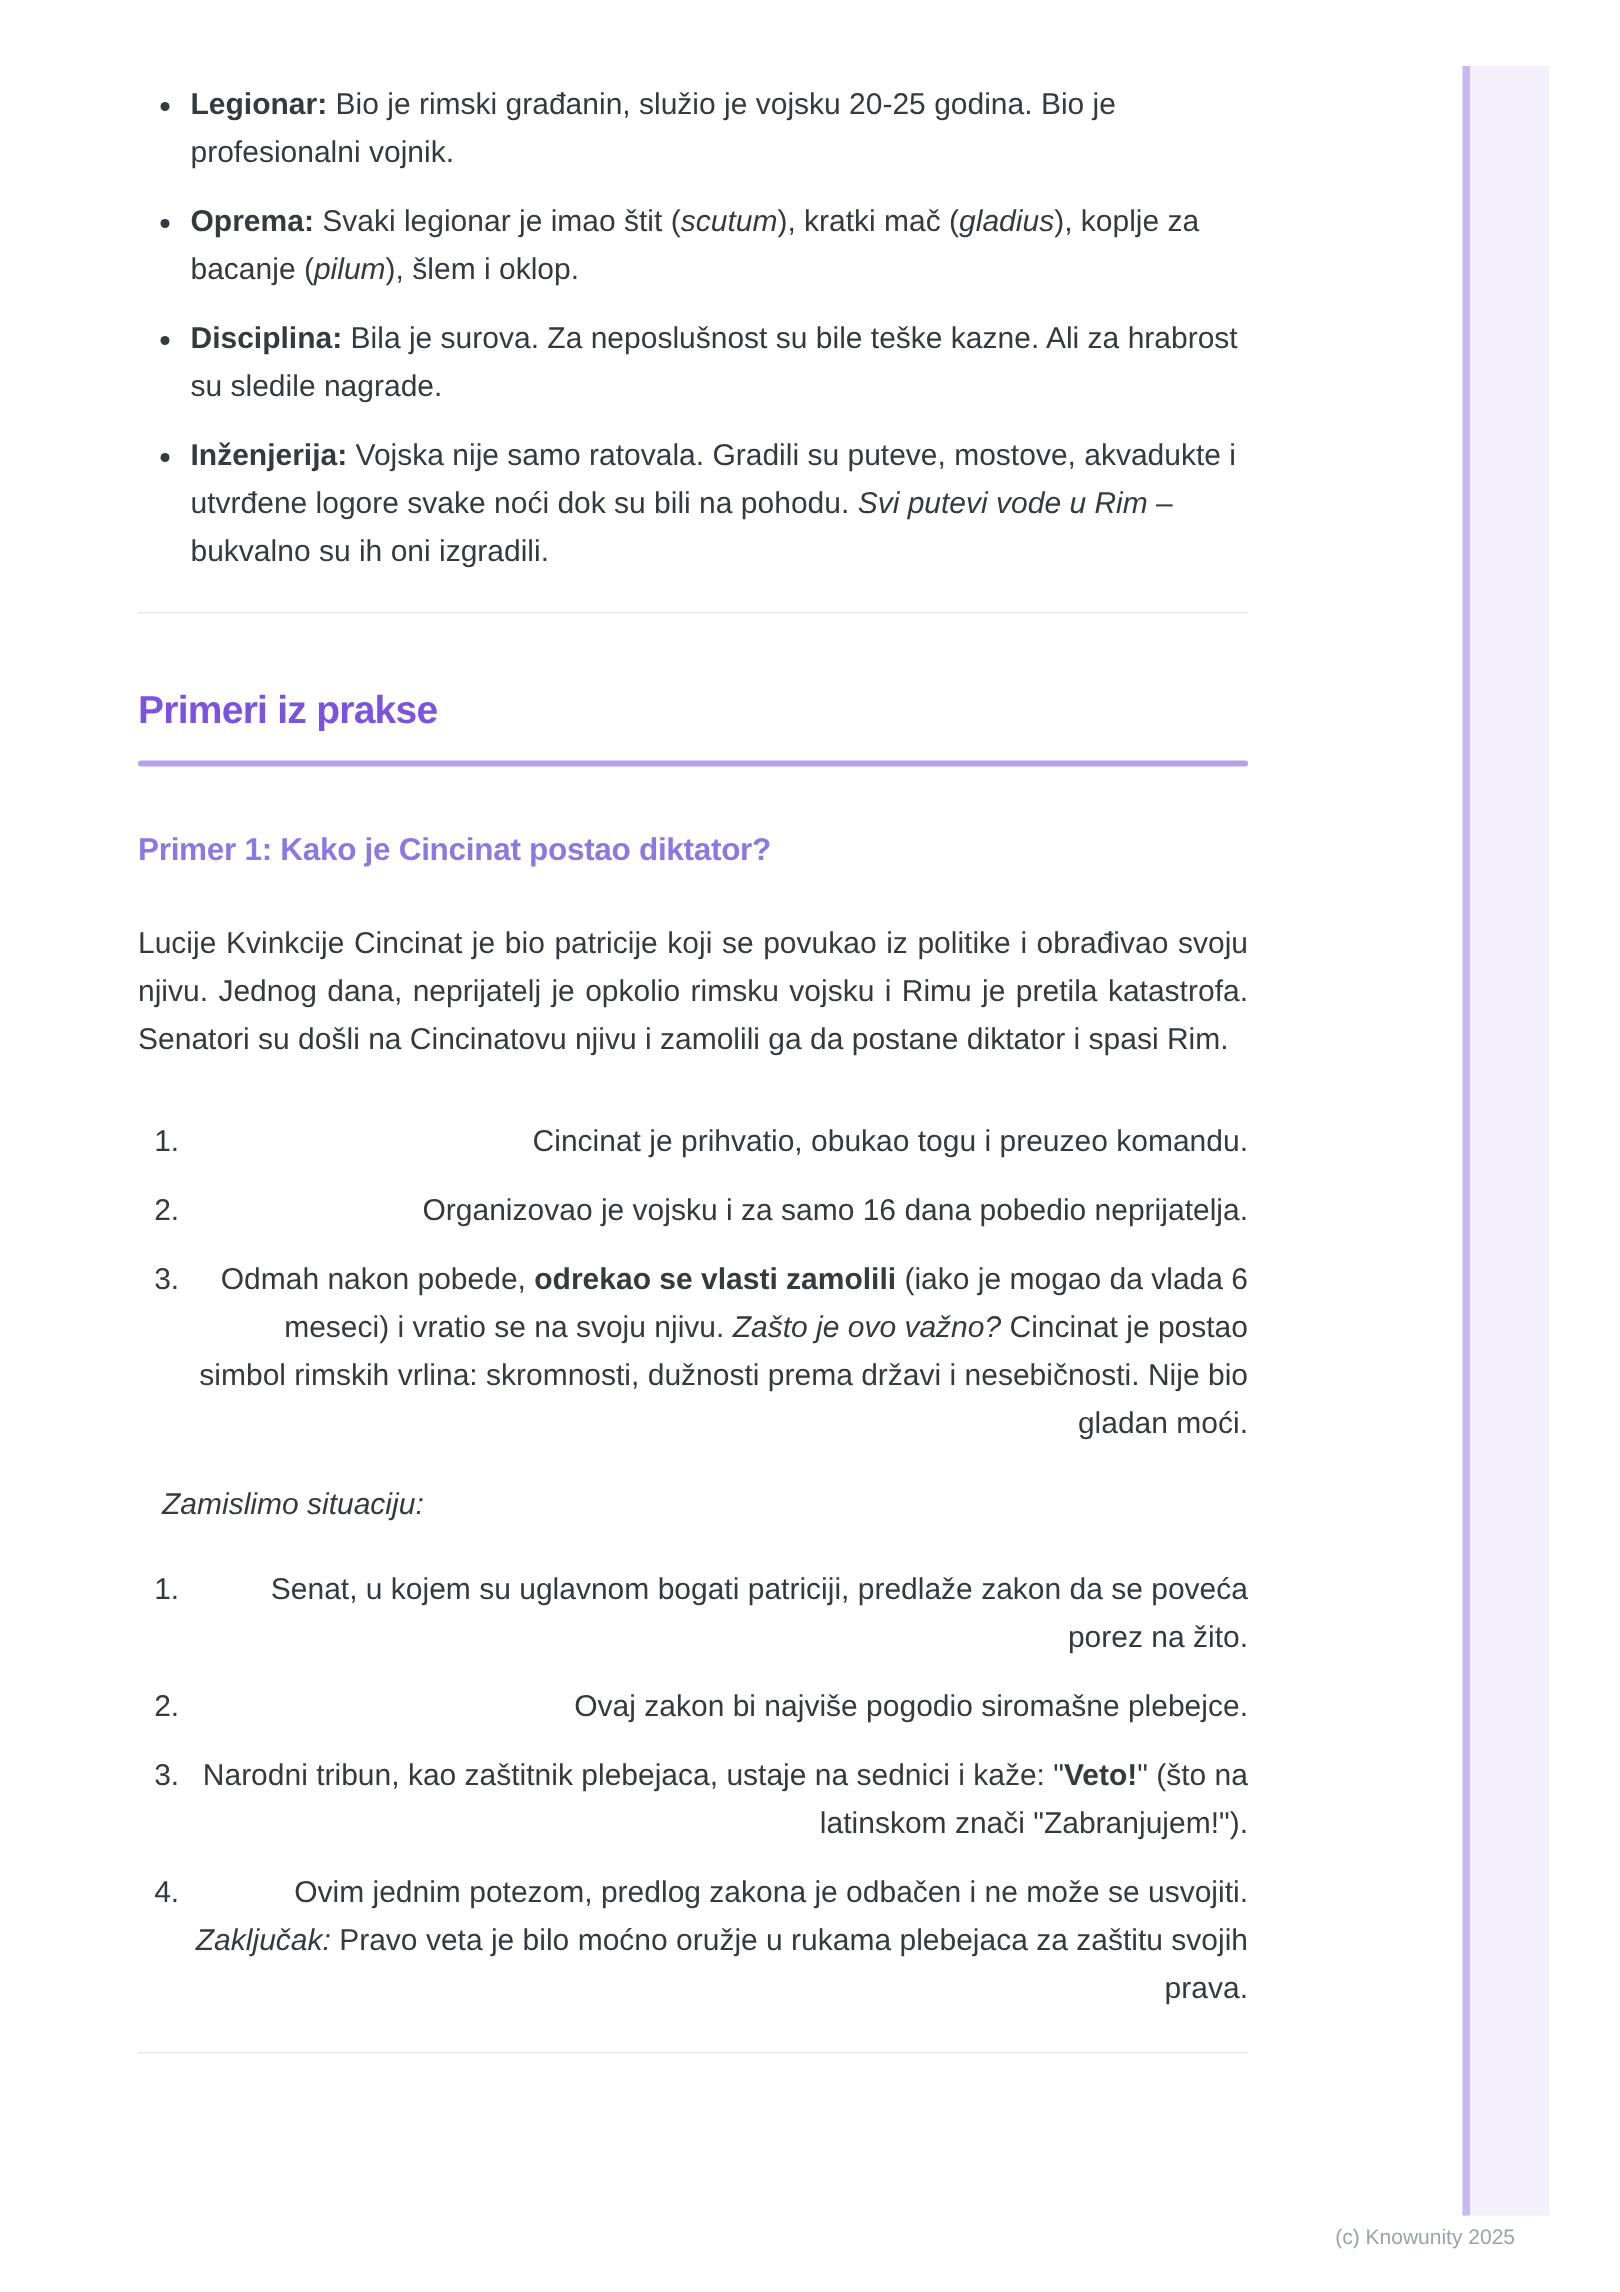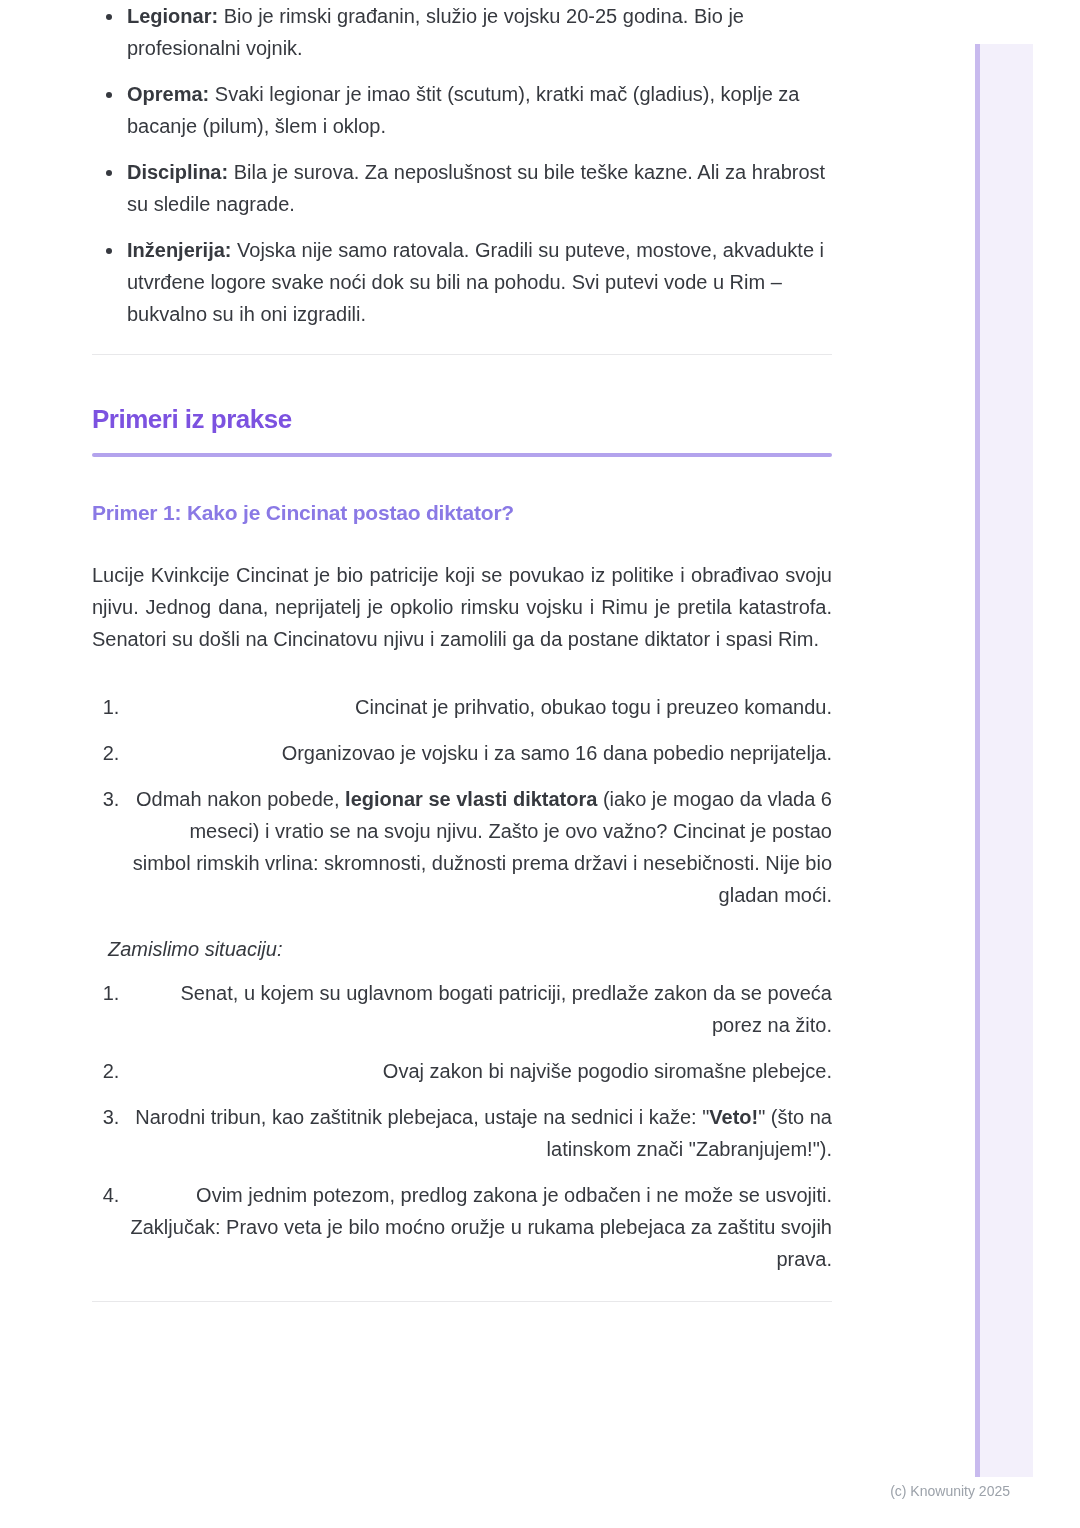--- a/index.html
+++ b/index.html
@@ -32,35 +32,36 @@
     width: 58px; height: 1433px;
     background: var(--stripe-panel);
     border-left: 5px solid var(--stripe-line);
     z-index: 0;
   }
   .content {
     position: relative;
     z-index: 1;
     width: 740px;
     margin-left: 92px;
+    padding-top: 54px;
   }
   ul.bullet-list {
     margin: 0; padding: 0 0 0 33px;
     list-style: disc outside;
   }
   ol.step-list {
     margin: 0; padding: 0 0 0 33px;
     list-style: decimal outside;
     text-align: right;
   }
   li { margin-bottom: 14px; padding-left: 2px; }
   li:last-child { margin-bottom: 0; }
   li::marker { color: var(--body-text); }
   .b { font-weight: 700; }
-  .i { }
+  .i { font-style: italic; }
   hr.divider {
     border: none; height: 0;
     border-top: 1px solid var(--divider);
     margin: 24px 0 0 0;
   }
   h1.section-title {
     margin: 42px 0 0 0;
     font-size: 26px;
     line-height: 44px;
     font-weight: 700;
@@ -81,21 +82,21 @@
     letter-spacing: -0.2px;
     color: var(--accent-subheading);
   }
   h2.example-title.second { margin-top: 36px; }
   p.lead-paragraph {
     margin: 30px 0 0 0;
     text-align: justify;
   }
   p.intro-line { margin: 22px 0 0 16px; font-style: italic; }
   ol.step-list.first { margin-top: 36px; }
-  ol.step-list.second { margin-top: 12px; }
+  ol.step-list.second { margin-top: 25px; }
   hr.divider.bottom { margin-top: 26px; }
   .footer-note {
     position: absolute;
     top: 1482px;
     right: 70px;
     z-index: 2;
     font-size: 14px;
     line-height: 18px;
     color: var(--footer-text);
   }
@@ -119,21 +120,21 @@
   <h1 class="section-title">Primeri iz prakse</h1>
   <div class="heading-underline"></div>
 
   <h2 class="example-title">Primer 1: Kako je Cincinat postao diktator?</h2>
 
   <p class="lead-paragraph">Lucije Kvinkcije Cincinat je bio patricije koji se povukao iz politike i obrađivao svoju njivu. Jednog dana, neprijatelj je opkolio rimsku vojsku i Rimu je pretila katastrofa. Senatori su došli na Cincinatovu njivu i zamolili ga da postane diktator i spasi Rim.</p>
 
   <ol class="step-list first">
     <li><span>Cincinat je prihvatio, obukao togu i preuzeo komandu.</span></li>
     <li><span>Organizovao je vojsku i za samo 16 dana pobedio neprijatelja.</span></li>
-    <li><span>Odmah nakon pobede, </span><span class="b">legionar se vlasti diktatora</span><span> (iako je mogao da vlada 6 meseci) i vratio se na svoju njivu. </span><span class="i">Zašto je ovo važno?</span><span> Cincinat je postao simbol rimskih vrlina: skromnosti, dužnosti prema državi i nesebičnosti. Nije bio gladan moći.</span></li>
+    <li><span>Odmah nakon pobede, </span><span class="b">odrekao se vlasti zamolili</span><span> (iako je mogao da vlada 6 meseci) i vratio se na svoju njivu. </span><span class="i">Zašto je ovo važno?</span><span> Cincinat je postao simbol rimskih vrlina: skromnosti, dužnosti prema državi i nesebičnosti. Nije bio gladan moći.</span></li>
   </ol>
 
 
   <p class="intro-line">Zamislimo situaciju:</p>
 
   <ol class="step-list second">
     <li><span>Senat, u kojem su uglavnom bogati patriciji, predlaže zakon da se poveća porez na žito.</span></li>
     <li><span>Ovaj zakon bi najviše pogodio siromašne plebejce.</span></li>
     <li><span>Narodni tribun, kao zaštitnik plebejaca, ustaje na sednici i kaže: "</span><span class="b">Veto!</span><span>" (što na latinskom znači "Zabranjujem!").</span></li>
     <li><span>Ovim jednim potezom, predlog zakona je odbačen i ne može se usvojiti. </span><span class="i">Zaključak:</span><span> Pravo veta je bilo moćno oružje u rukama plebejaca za zaštitu svojih prava.</span></li>

